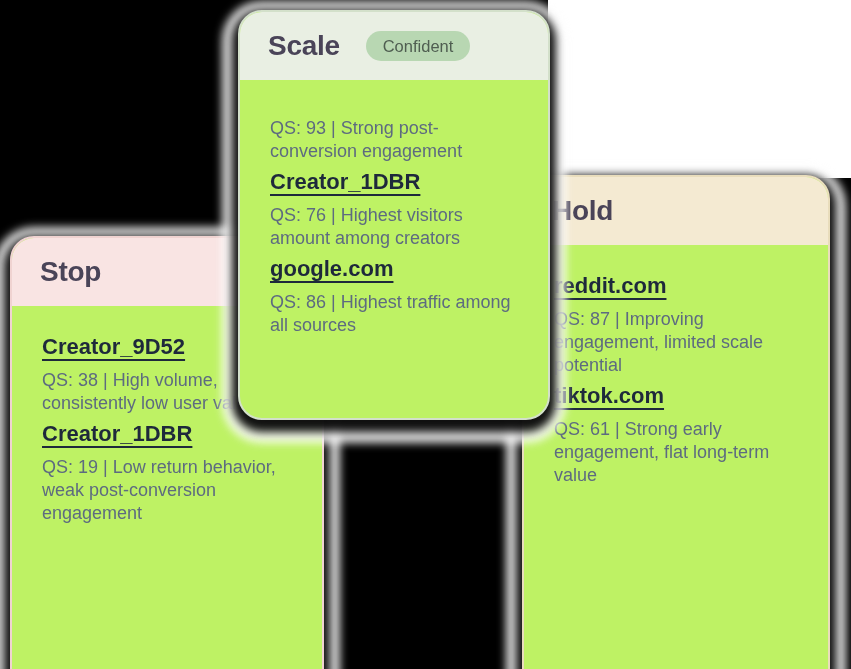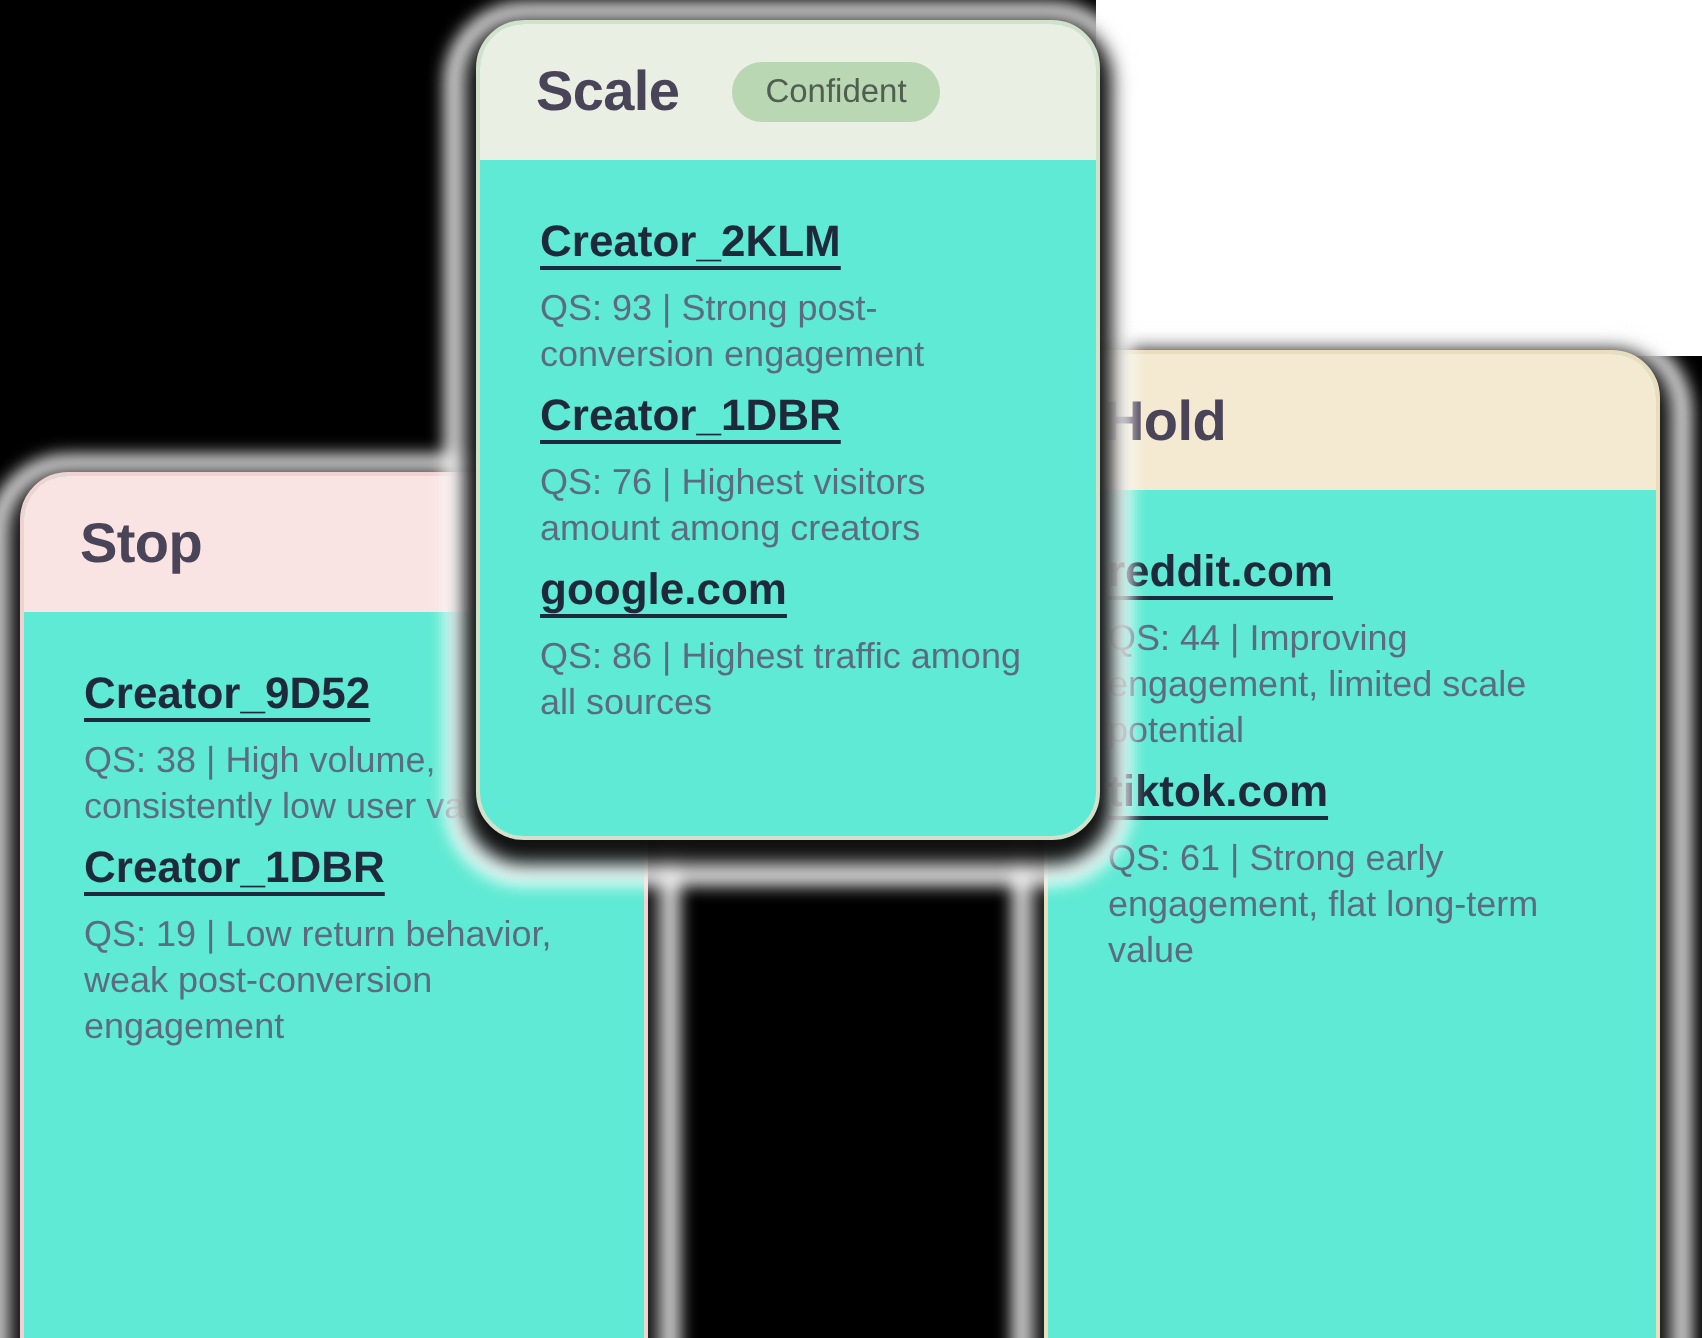--- a/index.html
+++ b/index.html
@@ -13,21 +13,21 @@
   }
   .white-patch {
     position: absolute;
     left: 548px; top: 0;
     width: 303px; height: 178px;
     background: var(--panel, #fff);
     z-index: 0;
   }
   .card {
     position: absolute;
-    background: #5eead4;
+    background: #bef264;
     border: 2px solid var(--brd, #ddd);
     border-radius: 24px;
     box-shadow:
       0 6px 9px 6px rgba(0, 0, 0, 0.93),
       0 7px 8px 16px rgba(252, 252, 252, 0.88);
     overflow: hidden;
     box-sizing: border-box;
   }
   .card-stop  { left: 10px;  top: 236px; width: 314px; height: 497px; z-index: 1; }
   .card-hold  { left: 522px; top: 175px; width: 308px; height: 528px; z-index: 1; }
@@ -98,37 +98,36 @@
     </div>
   </div>
 
   <div class="card card-hold" style="--hdr: #f4ead2; --brd: #e9ddbc;">
     <div class="card-header">
       <span class="card-title">Hold</span>
     </div>
     <div class="card-body">
       <div class="entry">
         <a class="entry-name">reddit.com</a>
-        <p class="entry-desc">QS: 44 | Improving engagement, limited scale potential</p>
+        <p class="entry-desc">QS: 87 | Improving engagement, limited scale potential</p>
       </div>
       <div class="entry">
         <a class="entry-name">tiktok.com</a>
         <p class="entry-desc">QS: 61 | Strong early engagement, flat long-term value</p>
       </div>
     </div>
   </div>
 
   <div class="card card-scale" style="--hdr: #e9efe3; --brd: #d3e0ca;">
     <div class="card-header">
       <span class="card-title">Scale</span>
       <span class="badge" style="--badge-bg: #b8d7b2; --badge-fg: #4f5e51;">Confident</span>
     </div>
     <div class="card-body">
       <div class="entry">
-        <a class="entry-name">Creator_2KLM</a>
         <p class="entry-desc">QS: 93 | Strong post-conversion engagement</p>
       </div>
       <div class="entry">
         <a class="entry-name">Creator_1DBR</a>
         <p class="entry-desc">QS: 76 | Highest visitors amount among creators</p>
       </div>
       <div class="entry">
         <a class="entry-name">google.com</a>
         <p class="entry-desc">QS: 86 | Highest traffic among all sources</p>
       </div>

